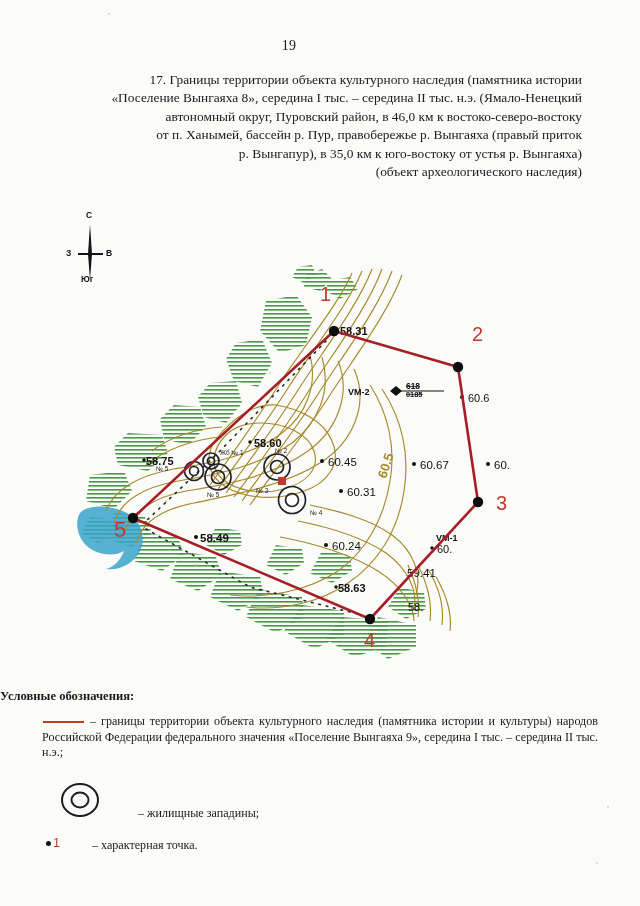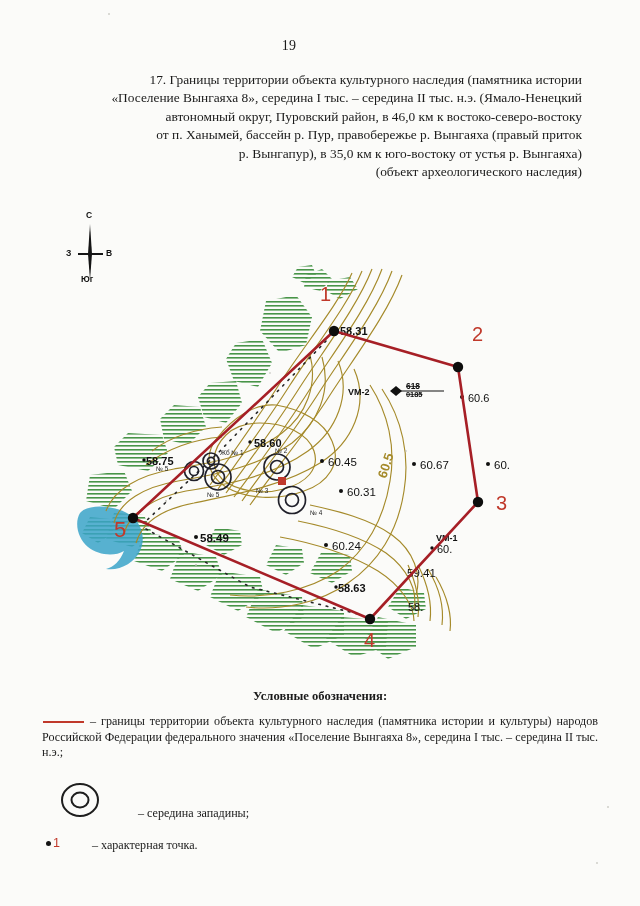--- a/index.html
+++ b/index.html
@@ -94,21 +94,20 @@
     height: 410px;
   }
   .map svg { display: block; }
 
   
   .legend-title {
     position: absolute;
     top: 689px;
     left: 0;
     width: 640px;
-    text-align: center;
     font-size: 12.6px;
     font-weight: bold;
   }
   .legend-para {
     position: absolute;
     top: 714px;
     left: 42px;
     width: 556px;
     font-size: 12.1px;
     line-height: 15.6px;
@@ -421,31 +420,31 @@
         <circle cx="336" cy="186" r="0.8"></circle>
         <circle cx="126" cy="300" r="0.9"></circle>
       </g>
     </svg>
   </div>
 
   <div class="legend-title">Условные обозначения:</div>
 
   <div class="legend-line-swatch"></div>
   <div class="legend-para">
-    <span class="indent-pad"></span><span>– границы территории объекта культурного наследия (памятника истории и культуры) народов Российской Федерации федерального значения «Поселение Вынгаяха 8», середина I тыс. – середина II тыс. н.э.;</span>
+    <span class="indent-pad"></span><span>– границы территории объекта культурного наследия (памятника истории и культуры) народов Российской Федерации федерального значения «Поселение Вынгаяха 9», середина I тыс. – середина II тыс. н.э.;</span>
   </div>
 
   <div class="legend-row-2">
     <span class="sym">
       <svg width="56" height="42" viewBox="0 0 56 42">
         <ellipse cx="26" cy="20" rx="18" ry="16" fill="none" stroke="#1e1e1e" stroke-width="2"></ellipse>
         <ellipse cx="26" cy="20" rx="8.5" ry="7.5" fill="none" stroke="#1e1e1e" stroke-width="2"></ellipse>
       </svg>
     </span>
-    <span class="txt">– середина западины;</span>
+    <span class="txt">– жилищные западины;</span>
   </div>
 
   <div class="legend-row-3">
     <span class="dot"></span>
     <span class="num">1</span>
     <span class="txt">– характерная точка.</span>
   </div>
 
   <div class="speck" style="left:108px;top:13px;width:2px;height:2px;"></div>
   <div class="speck" style="left:607px;top:806px;width:2px;height:2px;"></div>

